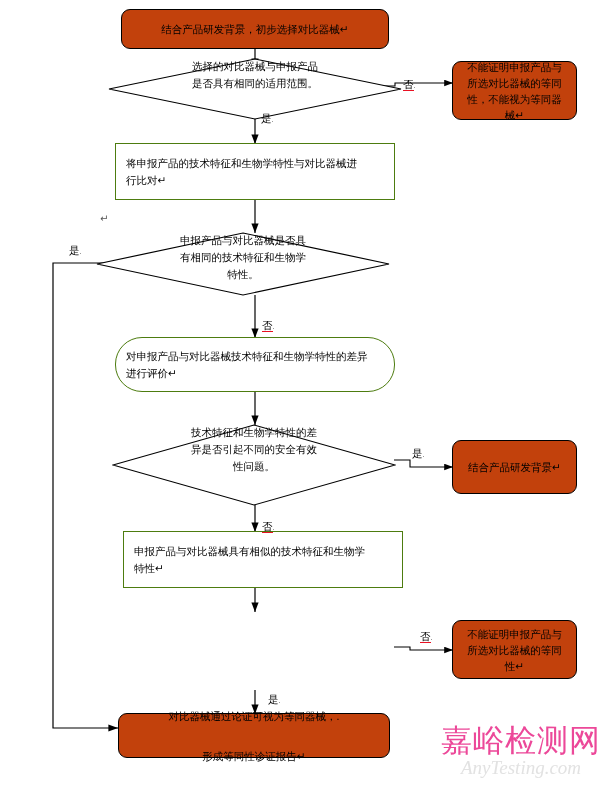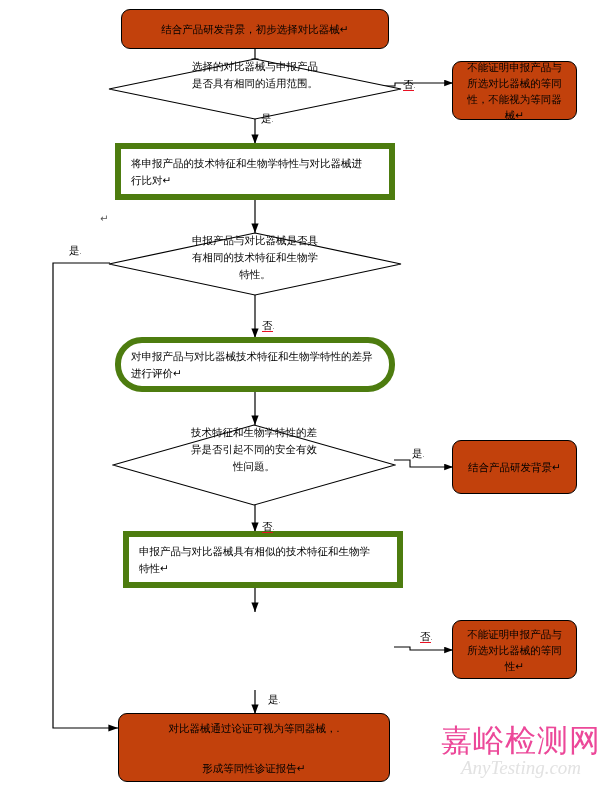--- a/index.html
+++ b/index.html
@@ -9,21 +9,21 @@
     width:609px;height:785px;
     overflow:hidden;
   }
   #canvas{position:relative;width:609px;height:785px;background:#fff;}
 
   svg.edges{position:absolute;left:0;top:0;width:609px;height:785px;pointer-events:none;}
 
   .node{position:absolute;box-sizing:border-box;display:flex;align-items:center;justify-content:center;}
 
   .rect{
-    border:6px solid #4d7c0f;
+    border:1px solid #4d7c0f;
     background:#fff;
   }
   .round{
     border:1px solid #000;
     border-radius:9px;
     background:#c2410c;
   }
   .node .txt{
     display:block;
     width:100%;
@@ -147,21 +147,21 @@
 所选对比器械的等同
 性，不能视为等同器
 械↵</span>
   </div>
 
   <div class="node rect" style="left:115px;top:143px;width:280px;height:57px;">
     <span class="txt">将申报产品的技术特征和生物学特性与对比器械进
 行比对↵</span>
   </div>
 
-  <div class="diamond" style="left:108px;top:232px;width:294px;height:64px;">
+  <div class="diamond" style="left:96px;top:232px;width:294px;height:64px;">
     <svg class="dshape" viewBox="0 0 294 64" preserveAspectRatio="none">
       <polygon points="147,1 293,32 147,63 1,32" fill="#fff" stroke="#000" stroke-width="1.2" vector-effect="non-scaling-stroke"></polygon>
     </svg>
     <span class="txt">申报产品与对比器械是否具
 有相同的技术特征和生物学
 特性。</span>
   </div>
 
   <div class="node rect" style="left:115px;top:337px;width:280px;height:55px;border-radius:27px;">
     <span class="txt">对申报产品与对比器械技术特征和生物学特性的差异
@@ -186,21 +186,21 @@
 特性↵</span>
   </div>
 
 
   <div class="node round ctr" style="left:452px;top:620px;width:125px;height:59px;">
     <span class="txt" style="line-height:16px;">不能证明申报产品与
 所选对比器械的等同
 性↵</span>
   </div>
 
-  <div class="node round ctr" style="left:118px;top:713px;width:272px;height:69px;">
+  <div class="node round ctr" style="left:118px;top:713px;width:272px;height:45px;">
     <span class="txt" style="line-height:20px;">对比器械通过论证可视为等同器械，.
 
 形成等同性诊证报告↵</span>
   </div>
 
   <div class="elabel neg" style="left:403px;top:78px;">
     <span class="u">否</span><span style="font-size:8px;color:#555;">.</span>
   </div>
   <div class="elabel" style="left:261px;top:112px;">
     <span>是</span><span style="font-size:8px;color:#555;">.</span>

